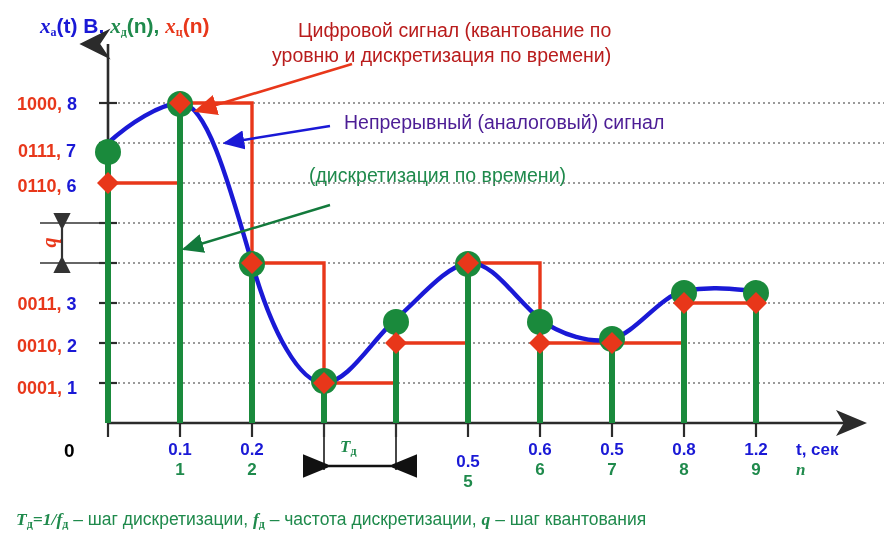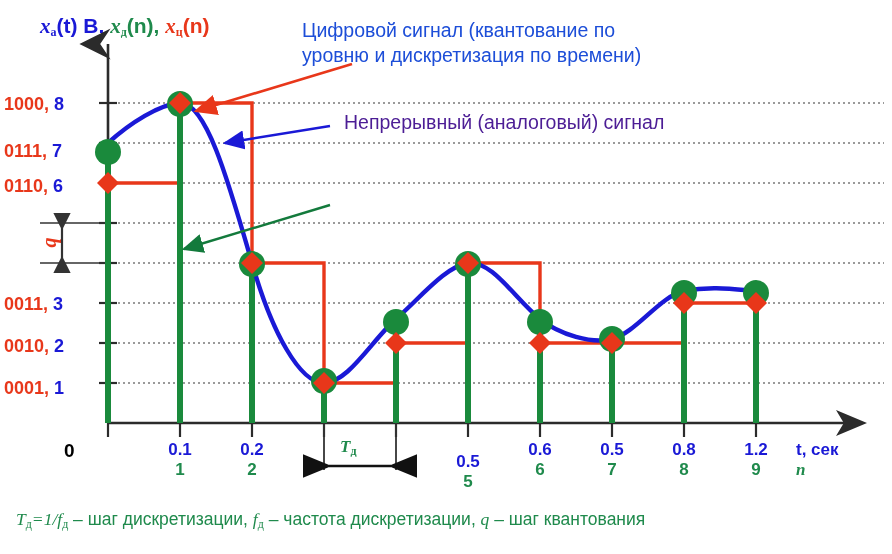--- a/index.html
+++ b/index.html
@@ -9,37 +9,37 @@
   #stage{position:relative;width:772px;height:554px;}
 
   .axis-title{left:40px;top:14px;font-size:21px;font-weight:bold;white-space:nowrap;}
   .blue{color:#1a19d6;}
   .green{color:#1f8a4c;}
   .red{color:#e8371a;}
   .ital{font-style:italic;font-family:"Liberation Serif",serif;}
   .sub{font-size:12px;vertical-align:-0.28em;font-style:normal;}
 
   .ann{font-size:19.5px;white-space:nowrap;line-height:1.30;}
-  #ann-digital{left:302px;top:18px;color:#1d4ed8;}
+  #ann-digital{left:272px;top:18px;color:#b91c1c;text-align:right;}
   #ann-analog{left:344px;top:110px;color:#4c1d95;}
   #ann-discrete{left:309px;top:163px;color:#1f8a4c;}
 
-  .ylab{font-size:18px;font-weight:bold;white-space:nowrap;text-align:left;width:86px;}
+  .ylab{font-size:18px;font-weight:bold;white-space:nowrap;text-align:center;width:86px;}
   .ylab .b{color:#e8371a;}
   .ylab .d{color:#1a19d6;}
 
   .xlab{font-size:17px;font-weight:bold;text-align:center;width:60px;}
   .xlab-t{color:#1a19d6;}
   .xlab-n{color:#1f8a4c;}
   .zero{font-size:19px;font-weight:bold;color:#000;}
 
   .axis-unit{font-size:17px;font-weight:bold;}
 
   #caption{left:16px;top:509px;font-size:17.5px;color:#1f8a4c;white-space:nowrap;}
-  #caption b{font-family:"Liberation Serif",serif;font-style:italic;font-weight:normal;}
+  #caption b{font-family:"Liberation Serif",serif;font-style:italic;font-weight:bold;}
 
   #qlabel{left:44px;top:231px;font-size:20px;font-weight:bold;color:#e8371a;
           font-style:italic;font-family:"Liberation Serif",serif;
           transform:rotate(-90deg);transform-origin:center center;}
   #tdlabel{left:340px;top:437px;font-size:17px;color:#1f8a4c;
            font-family:"Liberation Serif",serif;font-style:italic;font-weight:bold;}
   svg{position:absolute;left:0;top:0;}
 </style>
 </head>
 <body>
@@ -51,20 +51,21 @@
     <span class="green ital"><span>x</span><span class="sub">д</span></span><span class="green"><span>(n),</span></span>
     <span class="red ital"><span>x</span><span class="sub">ц</span></span><span class="red"><span>(n)</span></span>
   </div>
 
   <div class="abs ann" id="ann-digital">
     <div>Цифровой сигнал (квантование по</div>
     <div>уровню и дискретизация по времени)</div>
   </div>
   <div class="abs ann" id="ann-analog">Непрерывный (аналоговый) сигнал</div>
   <div class="abs ann" id="ann-discrete">
+    <div>(дискретизация по времени)</div>
   </div>
 
   <div class="abs ylab" style="left:4px;top:94px;">
     <span class="b">1000,</span>
     <span class="d">8</span>
   </div>
   <div class="abs ylab" style="left:4px;top:141px;">
     <span class="b">0111,</span>
     <span class="d">7</span>
   </div>

